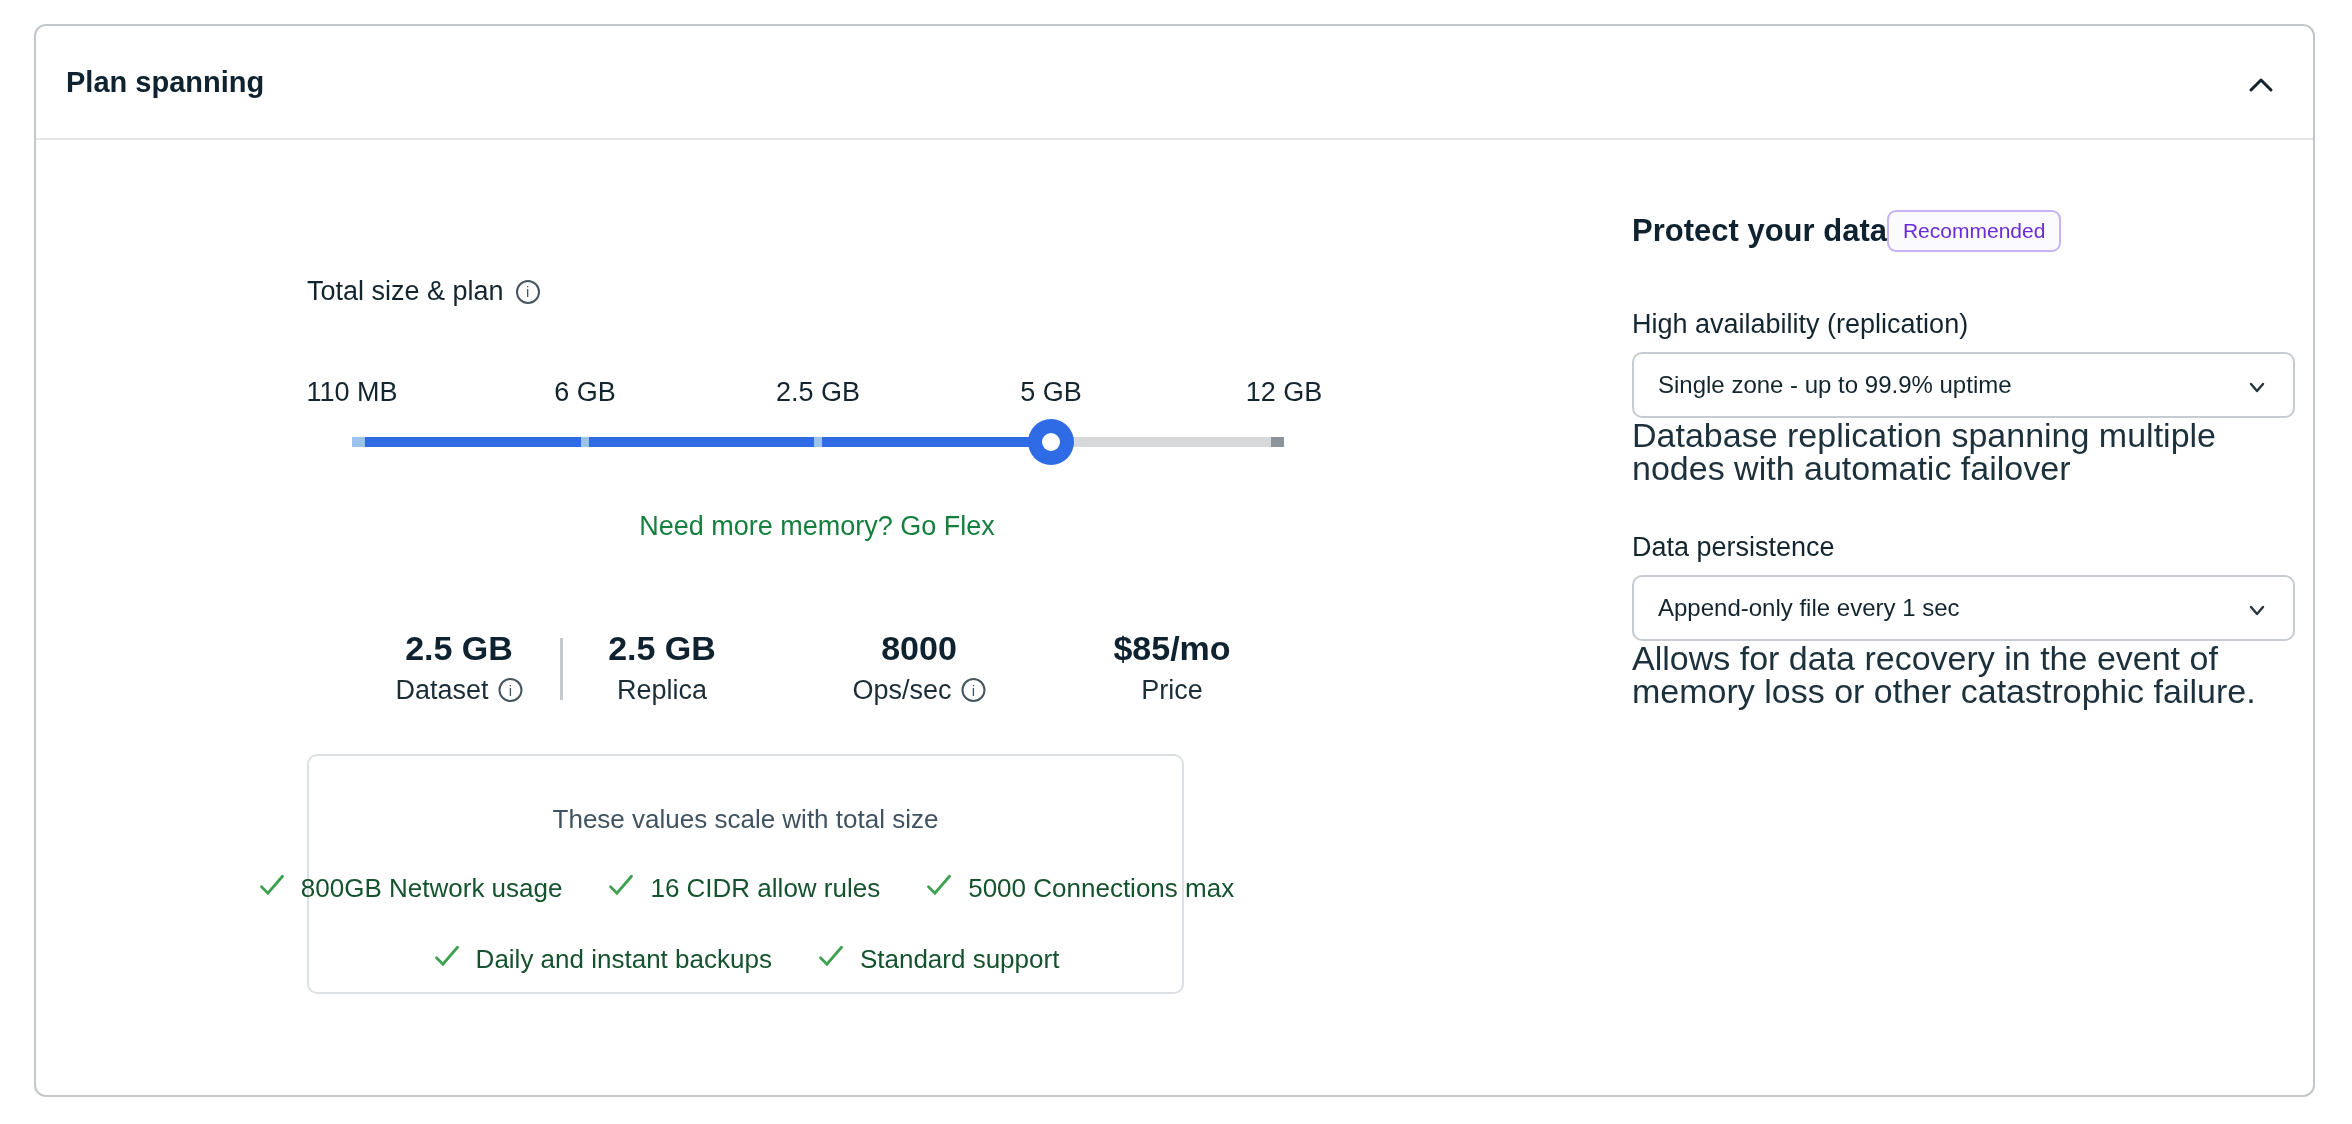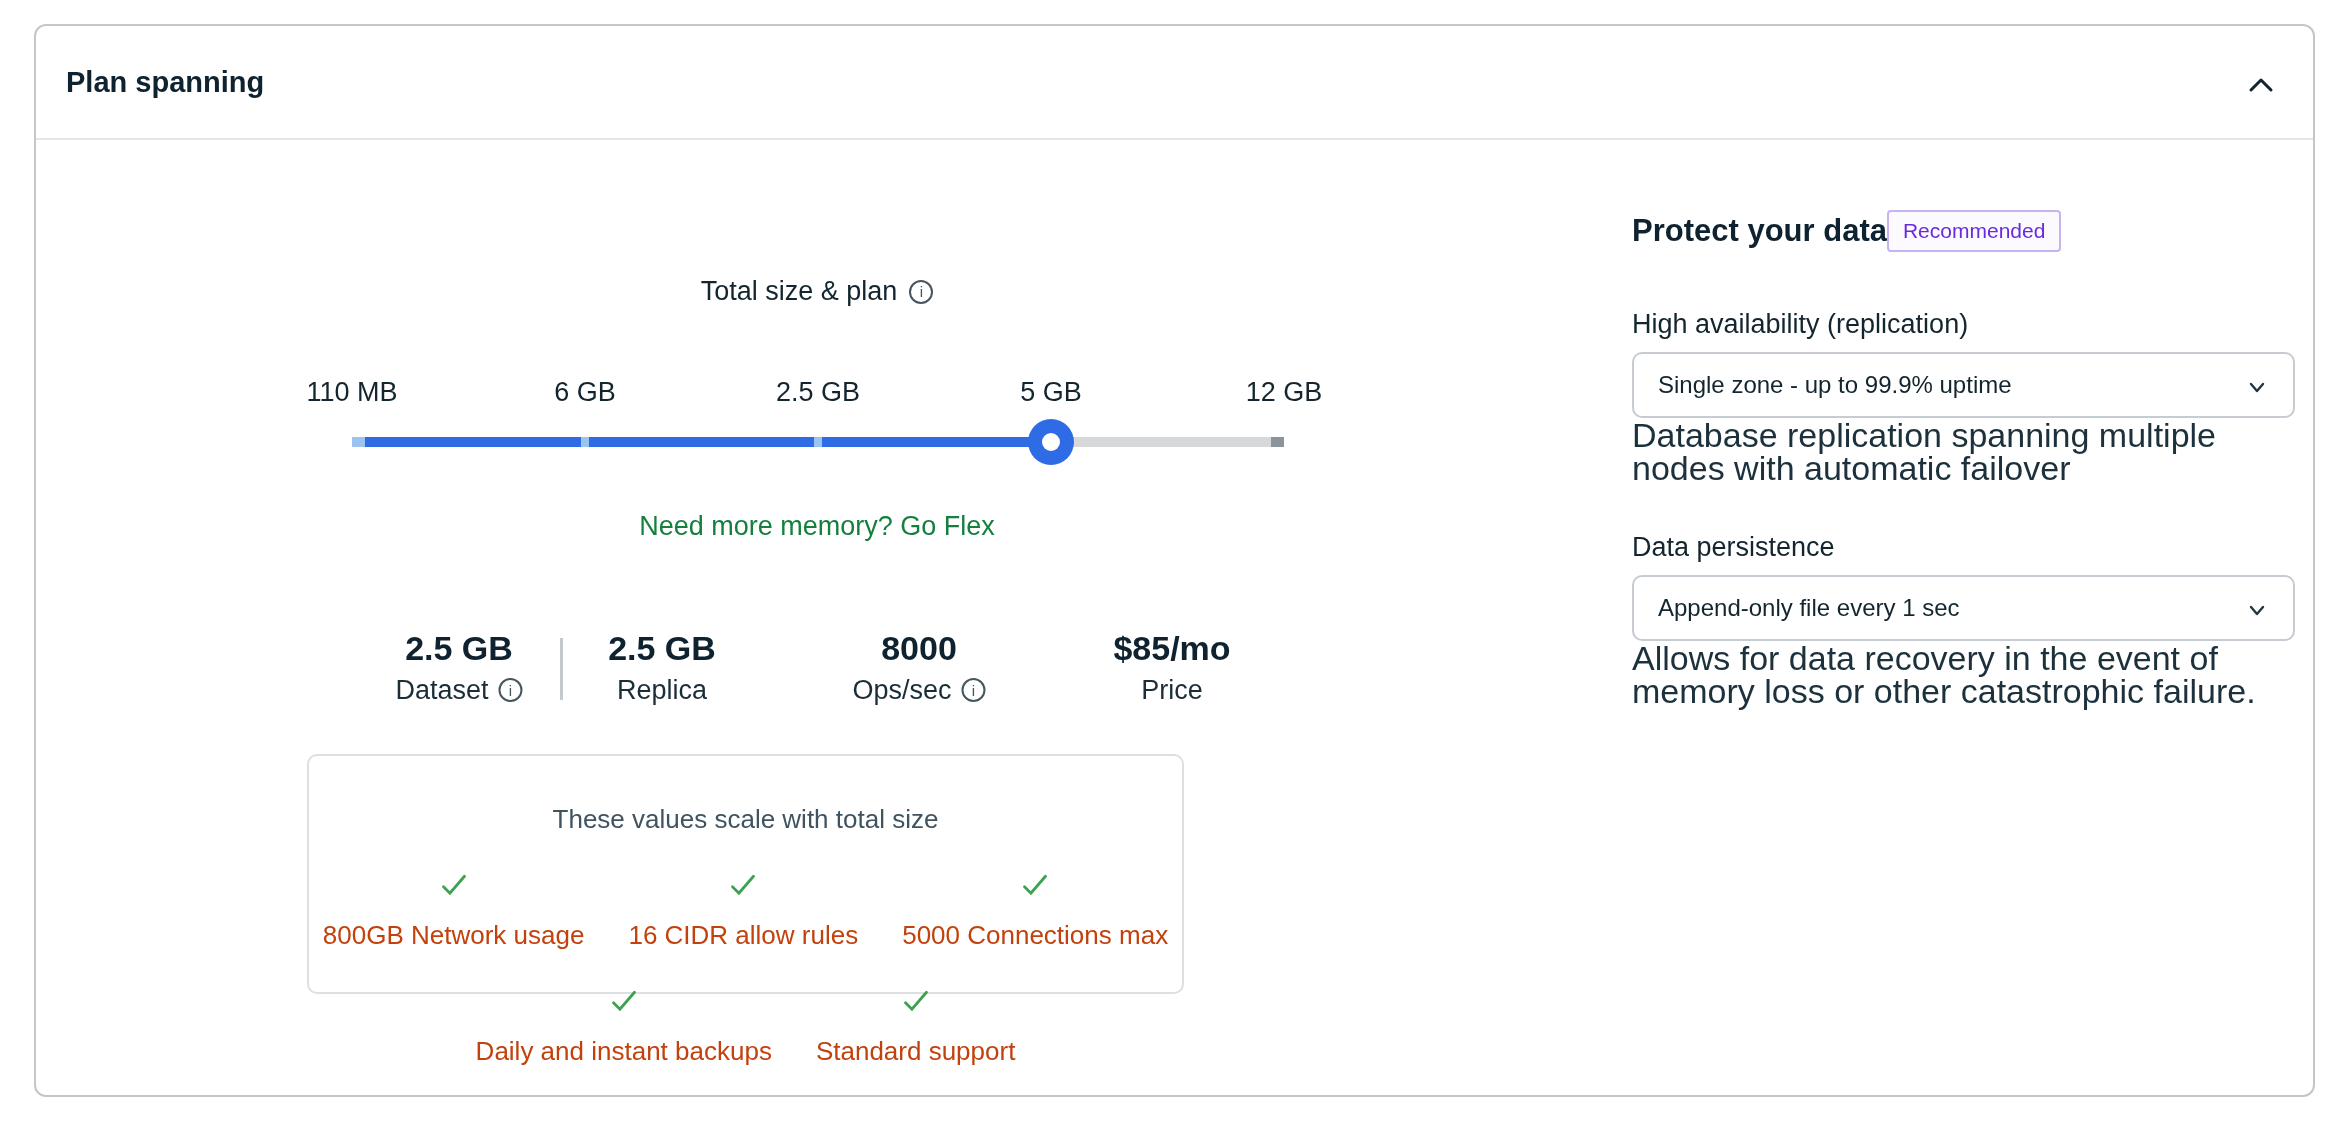--- a/index.html
+++ b/index.html
@@ -10,21 +10,21 @@
 
   
   .card-header { position:relative; height:114px; border-bottom:2px solid #e3e5e7; }
   .card-title { position:absolute; left:30px; top:0; height:112px; display:flex;
     align-items:center; font-size:29px; font-weight:700; color:#0f2230; }
   .collapse-btn { position:absolute; right:30px; top:38px; width:44px; height:44px;
     display:flex; align-items:center; justify-content:center; cursor:pointer; background:none; border:none; }
 
   
   .left-col { position:absolute; left:271px; top:114px; width:1020px; }
-  .size-title { margin-top:136px; display:flex; justify-content:center; align-items:center;
+  .size-title { margin-top:136px; display:flex; align-items:center;
     gap:12px; font-size:27px; color:#13252e; }
   .info-icon { display:inline-flex; align-items:center; justify-content:center;
     width:24px; height:24px; border:2px solid #46565f; border-radius:50%;
     font-size:15px; line-height:1; color:#46565f; flex:0 0 auto; cursor:pointer; }
 
   .slider-wrap { position:relative; margin-top:50px; height:126px; }
   .slider-track { position:absolute; left:45px; top:80px; width:932px; height:10px;
     background:#d6d8da; border-radius:2px; cursor:pointer; }
   .stop-label { position:absolute; top:-60px; transform:translateX(-50%);
     font-size:27px; white-space:nowrap; color:#13252e; }
@@ -46,28 +46,28 @@
   .stat { position:absolute; top:0; transform:translateX(-50%); text-align:center; white-space:nowrap; }
   .stat-value { font-size:34px; line-height:40px; font-weight:700; color:#0f2230; }
   .stat-label { margin-top:6px; font-size:27px; line-height:32px; color:#1b2e38;
     display:flex; align-items:center; justify-content:center; gap:10px; }
   .stat-divider { position:absolute; left:253px; top:10px; width:3px; height:62px; background:#c3c9cd; }
 
   .scale-box { margin-top:30px; width:877px; height:240px; border:2px solid #dce0e3;
     border-radius:10px; padding-top:48px; }
   .scale-title { text-align:center; font-size:26px; color:#3f5360; }
   .check-row { display:flex; justify-content:center; align-items:center; gap:44px; margin-top:36px; }
-  .check-item { display:flex; align-items:center; gap:14px; font-size:26px; color:#c2410c; white-space:nowrap;flex-direction:column; }
+  .check-item { display:flex; align-items:center; gap:14px; font-size:26px; color:#14532d; white-space:nowrap; }
 
   
   .right-col { position:absolute; left:1596px; top:114px; width:665px; }
   .protect-title-row { margin-top:70px; display:flex; align-items:center; }
   .protect-title { font-size:31px; font-weight:700; color:#0f2230; }
   .badge { display:inline-flex; align-items:center; padding:7px 14px; border:2px solid #c7b3f2;
-    border-radius:4px; background:#fbfaff; color:#6b2bd9; font-size:21px; font-weight:500; }
+    border-radius:9px; background:#fbfaff; color:#6b2bd9; font-size:21px; font-weight:500; }
   .field-label { margin-top:57px; font-size:27px; color:#13252e; }
   .select { margin-top:12px; position:relative; width:663px; height:66px;
     border:2px solid #c6ccd1; border-radius:10px; background:#fff; display:flex;
     align-items:center; padding:0 60px 0 24px; font-size:24px; color:#13252e; cursor:pointer; }
   .select-chevron { position:absolute; right:22px; top:20px; }
   .field-help { margin-top:1px; width:670px; font-size:34px; line-height:33px; color:#1c313c; }
 </style>
 </head>
 <body>
 

